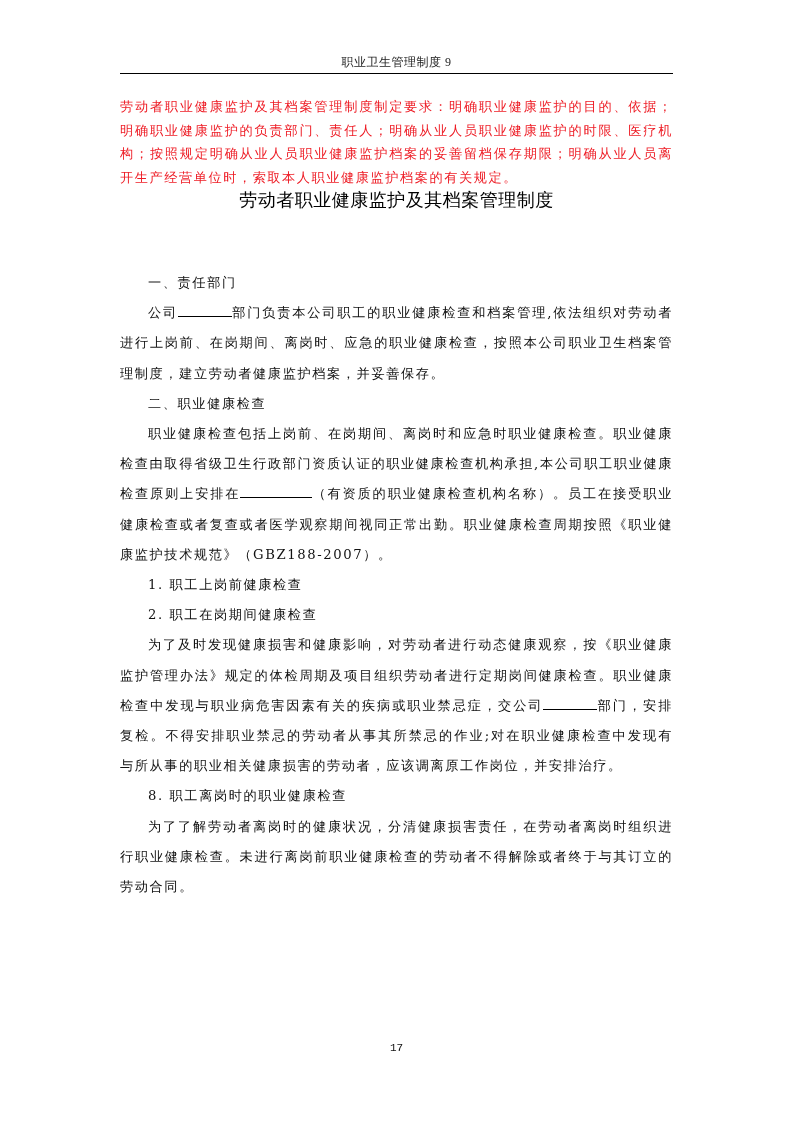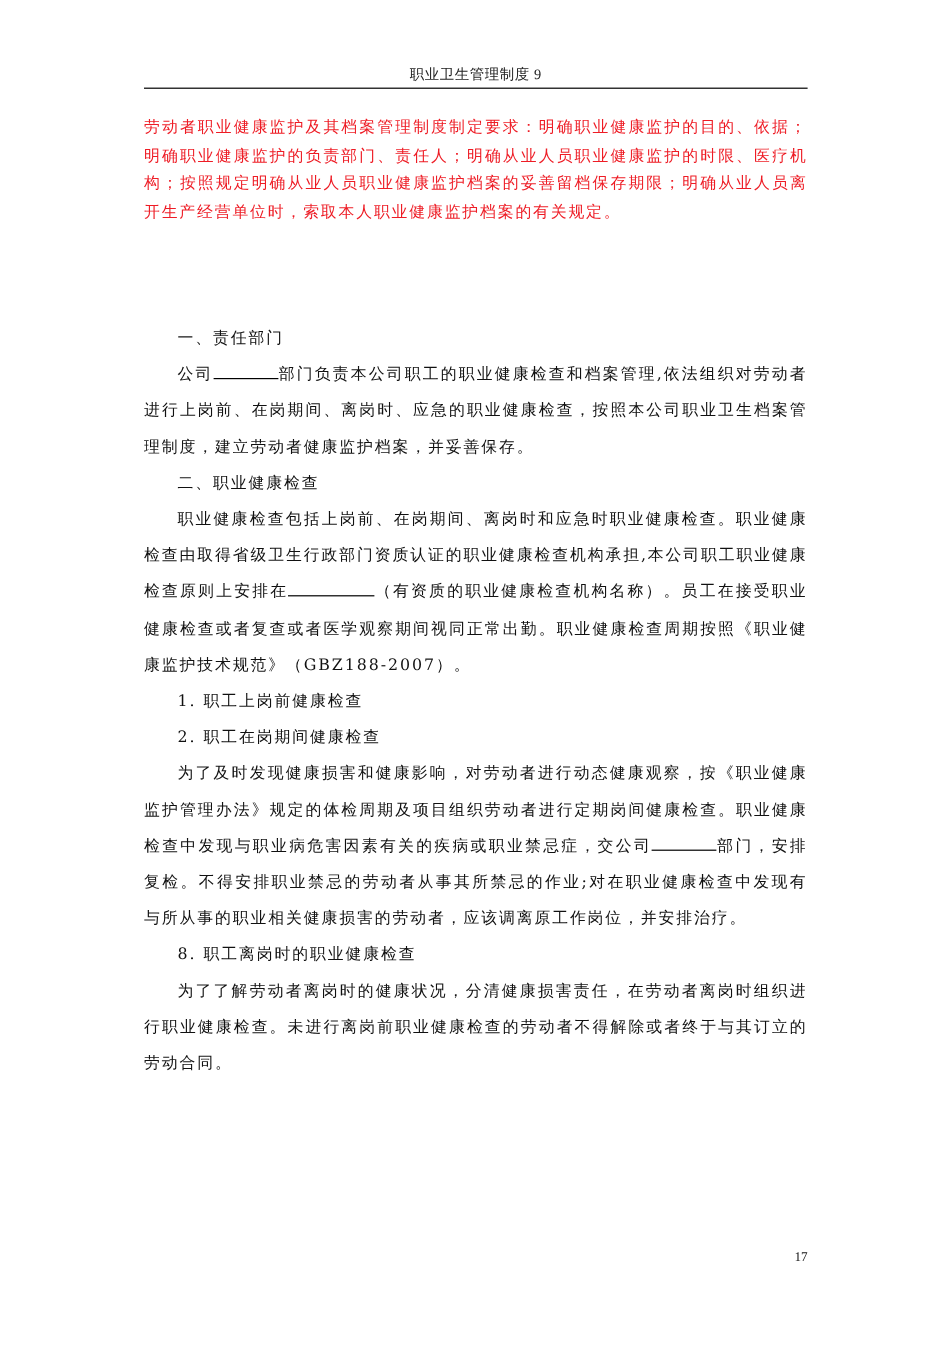--- a/index.html
+++ b/index.html
@@ -86,36 +86,37 @@
       vertical-align: baseline;
     }
     .blank-1 { width: 54px; }
     .blank-2 { width: 72px; }
     .blank-3 { width: 54px; }
     .page-number {
       position: absolute;
       left: 120px;
       width: 553px;
       top: 1042px;
-      text-align: right;
-      font-family: Liberation Serif, serif;
+      text-align: center;
+      font-family: Liberation Mono, monospace;
       font-size: 11px;
       color: #111;
     }
   </style>
 </head>
 <body>
 
 <div class="page">
 
   <div class="running-header">职业卫生管理制度 9</div>
   <div class="header-rule"></div>
 
   <div class="red-note">劳动者职业健康监护及其档案管理制度制定要求：明确职业健康监护的目的、依据；明确职业健康监护的负责部门、责任人；明确从业人员职业健康监护的时限、医疗机构；按照规定明确从业人员职业健康监护档案的妥善留档保存期限；明确从业人员离开生产经营单位时，索取本人职业健康监护档案的有关规定。</div>
 
+  <div class="doc-title">劳动者职业健康监护及其档案管理制度</div>
 
   <div class="body-text">
 
     <p class="indent">一、责任部门</p>
     <p class="indent"><span>公司</span><span class="blank blank-1"></span><span>部门负责本公司职工的职业健康检查和档案管理,依法组织对劳动者进行上岗前、在岗期间、离岗时、应急的职业健康检查，按照本公司职业卫生档案管理制度，建立劳动者健康监护档案，并妥善保存。</span></p>
 
     <p class="indent">二、职业健康检查</p>
     <p class="indent"><span>职业健康检查包括上岗前、在岗期间、离岗时和应急时职业健康检查。职业健康检查由取得省级卫生行政部门资质认证的职业健康检查机构承担,本公司职工职业健康检查原则上安排在</span><span class="blank blank-2"></span><span>（有资质的职业健康检查机构名称）。员工在接受职业健康检查或者复查或者医学观察期间视同正常出勤。职业健康检查周期按照《职业健康监护技术规范》（GBZ188-2007）。</span></p>
 
     <p class="indent">1. 职工上岗前健康检查</p>

